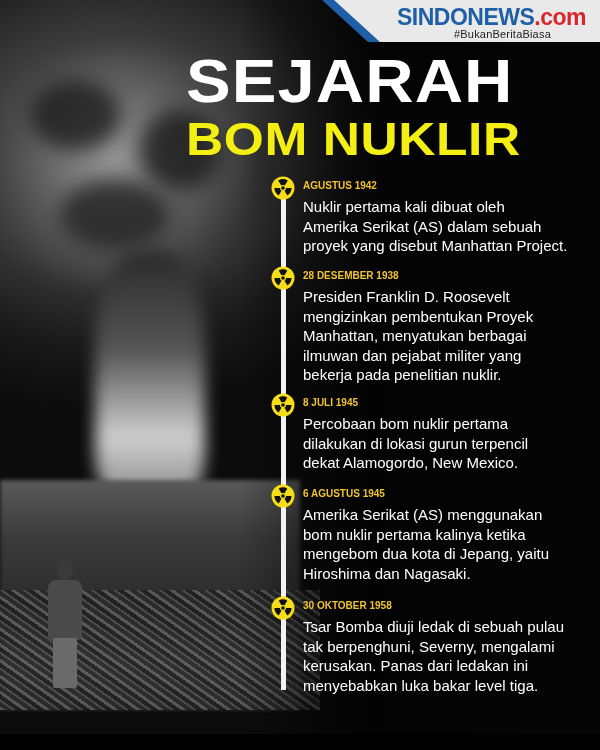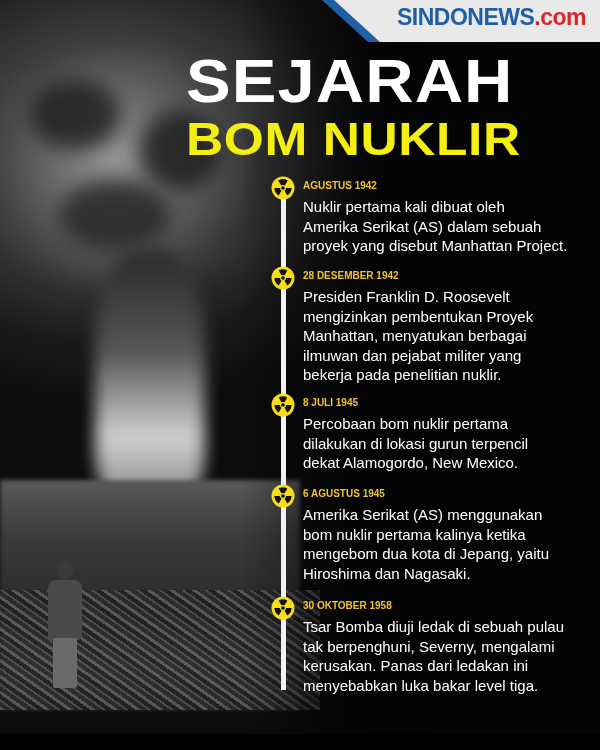--- a/index.html
+++ b/index.html
@@ -78,20 +78,21 @@
   <div class="brand-band">
     <svg width="600" height="42" viewBox="0 0 600 42">
       <polygon points="332,0 600,0 600,42 378,42" fill="#e9e9e9"></polygon>
       <polygon points="322,0 334,0 380,42 368,42" fill="#1f5fa6"></polygon>
     </svg>
   </div>
   <div class="logo">
     <div class="logo-main">
       <span class="sindo">SINDO</span><span class="sindo">NEWS</span><span class="com">.com</span>
     </div>
+    <div class="logo-tag">#BukanBeritaBiasa</div>
   </div>
 
   <div class="title-1">SEJARAH</div>
   <div class="title-2">BOM NUKLIR</div>
 
   <div class="timeline-line"></div>
 
   <div class="event" style="top:176px">
     <svg class="icon" viewBox="0 0 24 24">
         <circle cx="12" cy="12" r="11.5" fill="#f5dd1a"></circle>
@@ -118,21 +119,21 @@
     <svg class="icon" viewBox="0 0 24 24">
         <circle cx="12" cy="12" r="11.5" fill="#f5dd1a"></circle>
         <g transform="translate(12 12)">
           <path d="M0 0 L-4.5 -7.8 A9 9 0 0 1 4.5 -7.8 Z" fill="#111" transform="scale(.95)"></path>
           <path d="M0 0 L-4.5 -7.8 A9 9 0 0 1 4.5 -7.8 Z" fill="#111" transform="rotate(120) scale(.95)"></path>
           <path d="M0 0 L-4.5 -7.8 A9 9 0 0 1 4.5 -7.8 Z" fill="#111" transform="rotate(240) scale(.95)"></path>
           <circle r="3" fill="#f5dd1a"></circle>
           <circle r="1.8" fill="#111"></circle>
         </g>
       </svg>
-    <div class="date">28 DESEMBER 1942</div>
+    <div class="date">28 DESEMBER 1938</div>
     <div class="desc">
       <div>Presiden Franklin D. Roosevelt</div>
       <div>mengizinkan pembentukan Proyek</div>
       <div>Manhattan, menyatukan berbagai</div>
       <div>ilmuwan dan pejabat militer yang</div>
       <div>bekerja pada penelitian nuklir.</div>
     </div>
   </div>
 
   <div class="event" style="top:393px">

